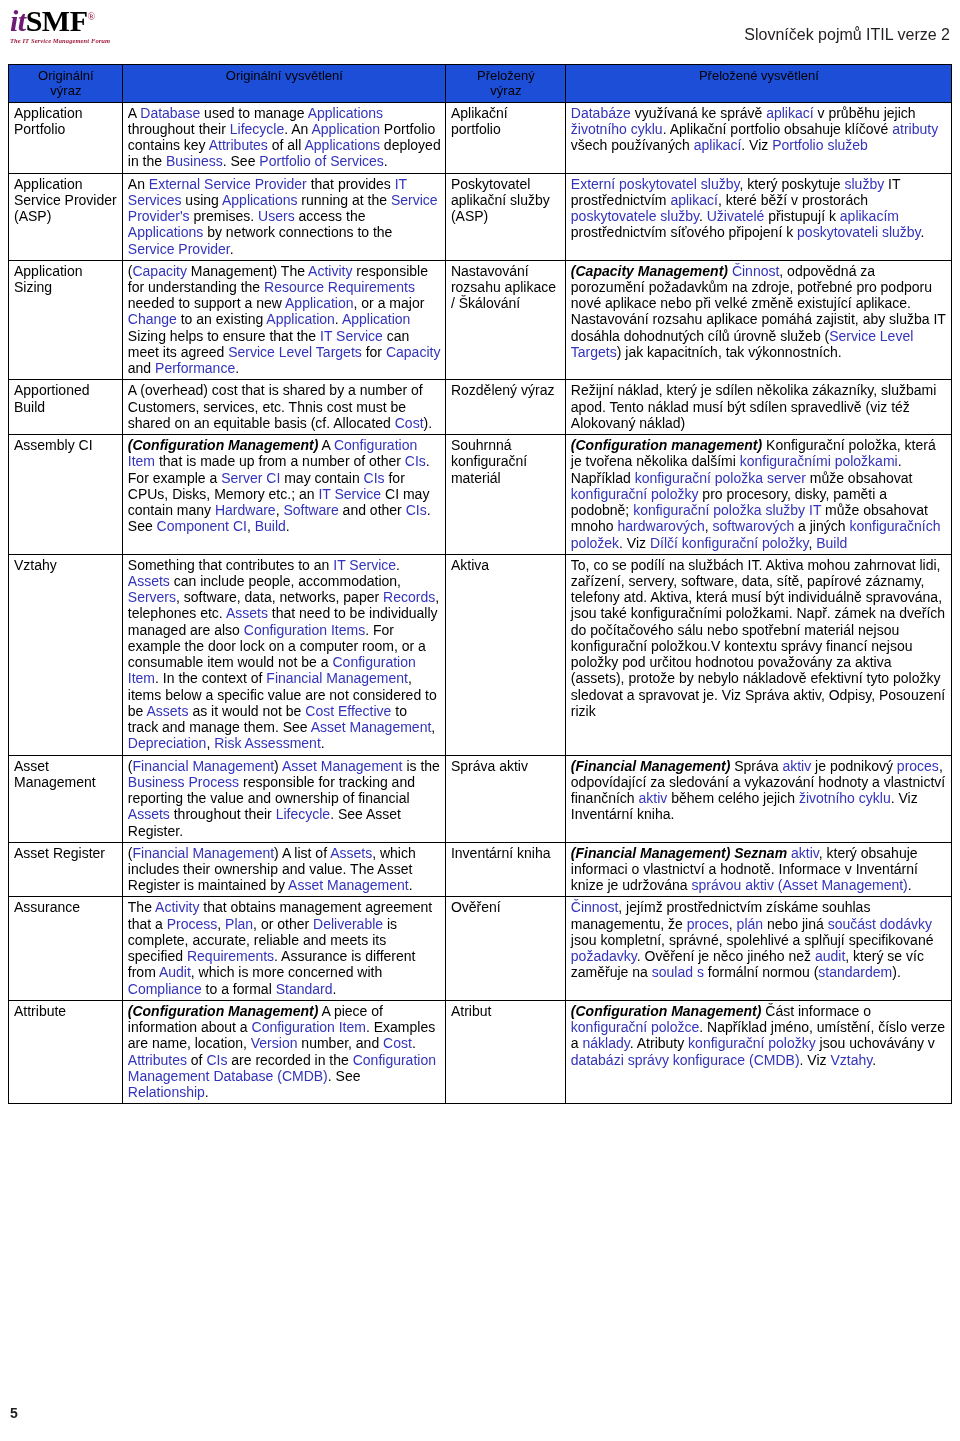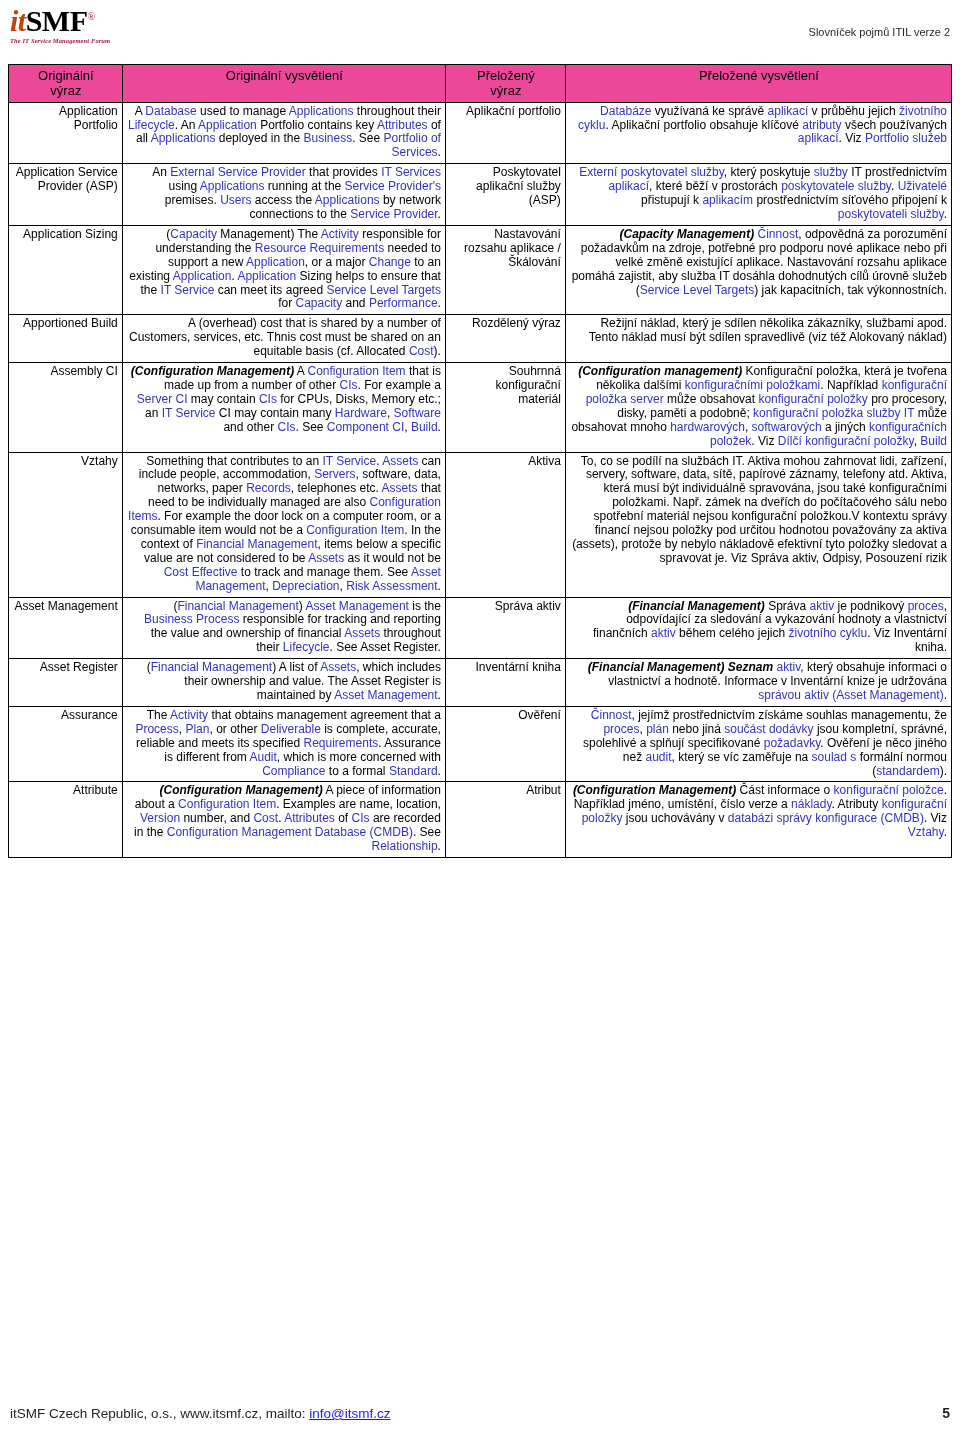--- a/index.html
+++ b/index.html
@@ -32,21 +32,21 @@
     user-select: none;
   }
   .logo-main {
     font-family: "Liberation Serif", serif;
     font-size: 30px;
     font-weight: bold;
     letter-spacing: -0.5px;
     white-space: nowrap;
   }
   .logo-it {
-    color: #c2410c;
+    color: #701a75;
     font-style: italic;
   }
   .logo-smf {
     color: #000000;
   }
   .logo-reg {
     color: #9E1B3C;
     font-size: 10px;
     vertical-align: super;
     font-weight: normal;
@@ -58,43 +58,42 @@
     font-style: italic;
     color: #9E1B3C;
     margin-top: 2px;
     letter-spacing: 0.1px;
     white-space: nowrap;
   }
   .doc-title {
     position: absolute;
     right: 10px;
     top: 26px;
-    font-size: 11px;
+    font-size: 16px;
     color: #231f20;
     white-space: nowrap;
   }
 
   
   table.glossary {
     border-collapse: collapse;
     width: 944px;
     margin: 4px 8px 0 8px;
     table-layout: fixed;
   }
   table.glossary th,
   table.glossary td {
     border: 1px solid #000000;
     vertical-align: top;
     padding: 2px 4px 3px 5px;
-    font-size: 12px;
+    font-size: 14px;
     line-height: 1.16;
-    text-align: right;
   }
   table.glossary thead th {
-    background: #ec4899;
+    background: #1d4ed8;
     text-align: center;
     font-weight: normal;
     font-size: 13px;
     padding-top: 3px;
     padding-bottom: 3px;
     line-height: 1.18;
   }
   .c1 { width: 112px; }
   .c2 { width: 318px; }
   .c3 { width: 118px; }
@@ -224,15 +223,14 @@
       <tr>
         <td class="term">Attribute</td>
         <td class="desc"><span class="bld">(Configuration Management)</span> A piece of information about a <span class="lnk">Configuration Item</span>. Examples are name, location, <span class="lnk">Version</span> number, and <span class="lnk">Cost</span>. <span class="lnk">Attributes</span> of <span class="lnk">CIs</span> are recorded in the <span class="lnk">Configuration Management Database (CMDB)</span>. See <span class="lnk">Relationship</span>.</td>
         <td class="term">Atribut</td>
         <td class="desc"><span class="bld">(Configuration Management)</span> Část informace o <span class="lnk">konfigurační položce</span>. Například jméno, umístění, číslo verze a <span class="lnk">náklady</span>. Atributy <span class="lnk">konfigurační položky</span> jsou uchovávány v <span class="lnk">databázi správy konfigurace</span> <span class="lnk">(CMDB)</span>. Viz <span class="lnk">Vztahy</span>.</td>
       </tr>
     </tbody>
 </table>
 
 <div class="page-footer">
-  <div class="footer-left"><span>itSMF Czech Republic, o.s., www.itsmf.cz, mailto: </span><a class="footer-mail" href="#">info@itsmf.cz</a></div>
   <div class="footer-page">5</div>
 </div>
 
 </body></html>

